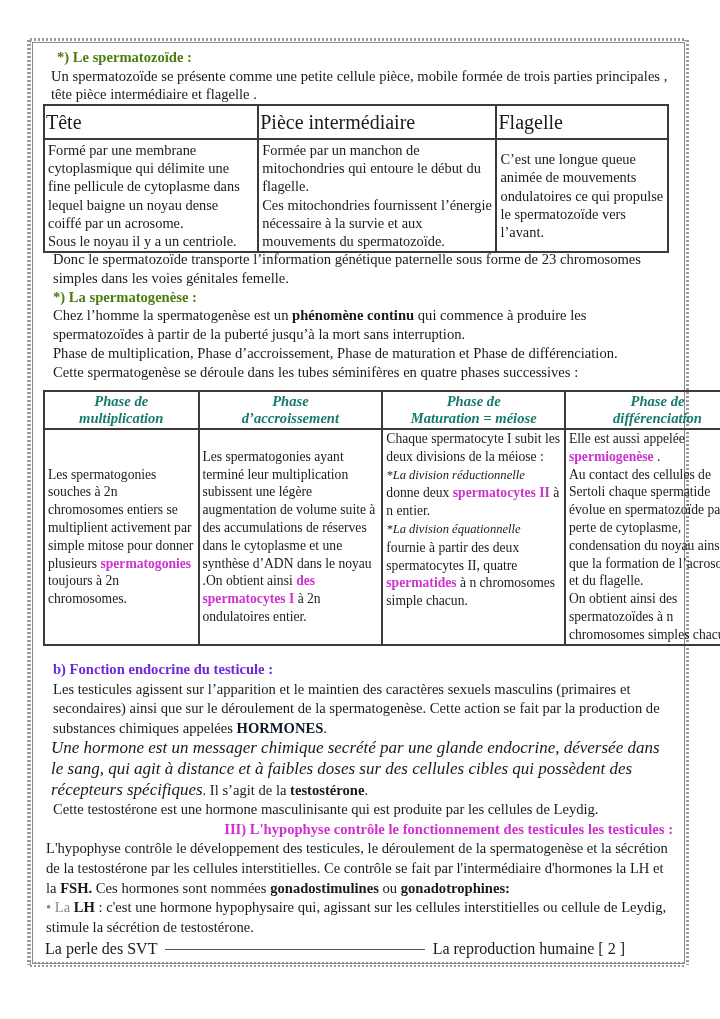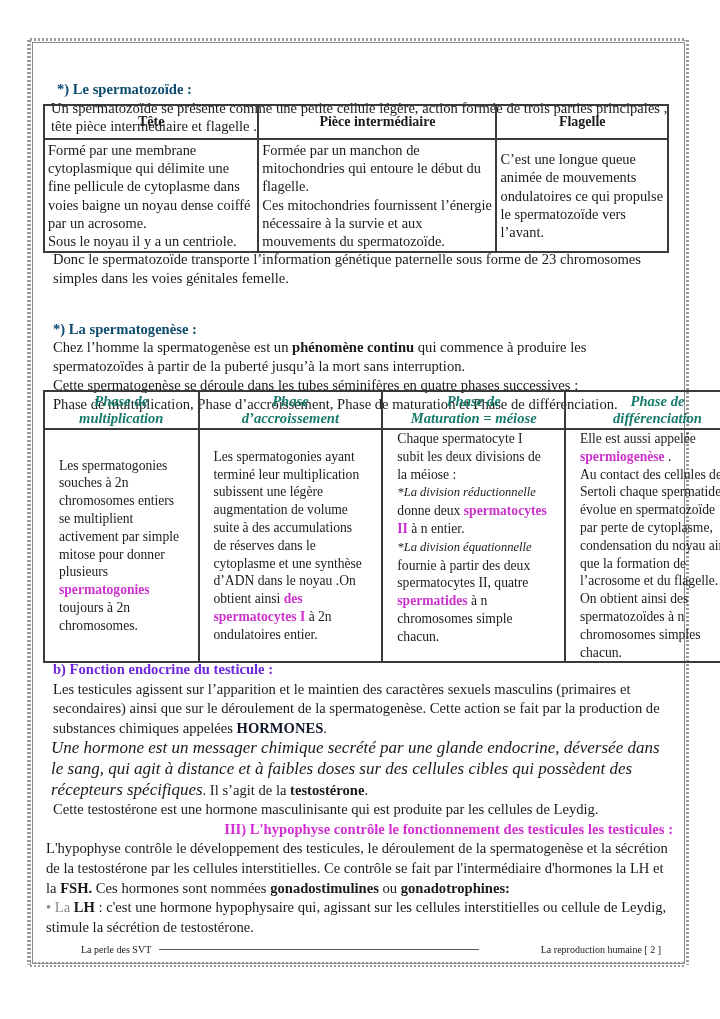--- a/index.html
+++ b/index.html
@@ -14,97 +14,97 @@
   .saw-top { left: 30px; top: 38px; width: 656px; height: 5px;
     background: repeating-linear-gradient(90deg, #9a9a9a 0 2px, transparent 2px 4px); }
   .saw-bottom { left: 30px; top: 962px; width: 656px; height: 5px;
     background: repeating-linear-gradient(90deg, #9a9a9a 0 2px, transparent 2px 4px); }
   .saw-left { left: 27px; top: 40px; width: 5px; height: 925px;
     background: repeating-linear-gradient(180deg, #9a9a9a 0 2px, transparent 2px 4px); }
   .saw-right { left: 684px; top: 40px; width: 5px; height: 925px;
     background: repeating-linear-gradient(180deg, #9a9a9a 0 2px, transparent 2px 4px); }
 
   .content { position: absolute; left: 53px; top: 48px; width: 620px; font-size: 14.6px; line-height: 18.6px; }
-  .h-purple { color: #0c4a6e; font-weight: bold; margin-top: 32px; }
+  .h-purple { color: #4d7c0f; font-weight: bold; }
   .h-blue { color: #6d28d9; font-weight: bold; }
   .h-magenta { color: #d22fd2; font-weight: bold; }
   .orange { color: #0f172a; font-weight: bold; }
   .pink { color: #cc33cc; font-weight: bold; }
   .b { font-weight: bold; }
   .it-small { font-style: italic; font-size: 12.6px; }
   p { margin: 0; }
 
   table { border-collapse: collapse; }
   .t1 { position: absolute; left: 43px; top: 104px; width: 626px; font-size: 14.4px; line-height: 18.2px; }
   .t1 th, .t1 td { border: 2px solid #3a3a3a; }
-  .t1 th { font-weight: bold; height: 30px; text-align: center; font-size: 14px; }
+  .t1 th { font-weight: normal; height: 30px; text-align: left; font-size: 20px; }
   .t1 td { vertical-align: middle; padding: 1px 3px; text-align: left; }
 
   .t2 { position: absolute; left: 43px; top: 390px; width: 708px; font-size: 13.6px; line-height: 17.8px; }
   .t2 th, .t2 td { border: 2px solid #3a3a3a; }
   .t2 th { color: #167a6a; font-style: italic; font-weight: bold; text-align: center; font-size: 14.6px; line-height: 17px; height: 36px; padding: 0; }
-  .t2 td { vertical-align: middle; padding: 0 14px; text-align: left; }
+  .t2 td { vertical-align: middle; padding: 0 3px; text-align: left; }
   .t2 td.top { vertical-align: top; }
 
   .block2 { position: absolute; left: 53px; top: 250px; width: 620px; font-size: 14.6px; line-height: 18.8px; }
   .block3 { position: absolute; left: 53px; top: 660px; width: 620px; font-size: 14.6px; line-height: 19.6px; }
   .it-def { font-style: italic; font-size: 17px; }
 
-  .footer { position: absolute; left: 45px; top: 941px; width: 625px; height: 16px; font-size: 10px; display: flex; align-items: center; margin-left: 36px; }
+  .footer { position: absolute; left: 45px; top: 941px; width: 625px; height: 16px; font-size: 16px; display: flex; align-items: center; }
   .footer .rule { flex: 1; height: 1px; background: #555; margin: 0 8px 0 8px; max-width: 320px; }
   .footer .right { margin-left: auto; padding-right: 45px; }
 </style>
 </head>
 <body>
 
 <div class="saw saw-top"></div>
 <div class="saw saw-bottom"></div>
 <div class="saw saw-left"></div>
 <div class="saw saw-right"></div>
 <div class="page-frame"></div>
 
 <div class="content">
   <p style="padding-left:4px;" class="h-purple">*) Le spermatozoïde :</p>
-  <p style="margin-left:-2px;">Un spermatozoïde se présente comme  une petite cellule légère, action formée de trois parties principales , tête pièce intermédiaire et flagelle .</p>
+  <p style="margin-left:-2px;">Un spermatozoïde se présente comme  une petite cellule pièce, mobile formée de trois parties principales , tête pièce intermédiaire et flagelle .</p>
 </div>
 
 <table class="t1">
   <colgroup>
       <col style="width:215px">
       <col style="width:239px">
       <col style="width:172px">
     </colgroup>
   <tbody>
       <tr>
     <th>Tête</th>
     <th>Pièce intermédiaire</th>
     <th>Flagelle</th>
   </tr>
   <tr style="height:110px;">
     <td>
-      <span>Formé par une membrane cytoplasmique qui délimite une fine pellicule de cytoplasme dans voies baigne un noyau dense coiffé par un acrosome.</span><br>
+      <span>Formé par une membrane cytoplasmique qui délimite une fine pellicule de cytoplasme dans lequel baigne un noyau dense coiffé par un acrosome.</span><br>
       <span> Sous le noyau il y a un centriole.</span>
     </td>
     <td>
       <span>Formée par un manchon de mitochondries qui entoure le début du flagelle.</span><br>
       <span>Ces mitochondries fournissent l’énergie nécessaire à la survie et aux mouvements du spermatozoïde.</span>
     </td>
     <td>
       <span>C’est une longue queue animée de mouvements ondulatoires ce qui propulse le spermatozoïde vers l’avant.</span>
     </td>
   </tr>
 </tbody>
   </table>
 
 <div class="block2">
   <p> Donc le spermatozoïde transporte l’information génétique paternelle sous forme de 23 chromosomes simples  dans les voies génitales femelle.</p>
   <p class="h-purple">*) La spermatogenèse :</p>
   <p><span> Chez l’homme la spermatogenèse  est un </span><span class="b">phénomène continu</span><span> qui commence à produire les spermatozoïdes à partir de la puberté jusqu’à la mort sans interruption.</span></p>
+  <p>Phase de multiplication, Phase d’accroissement, Phase de maturation et Phase de différenciation.</p>
   <p>Cette spermatogenèse se déroule  dans les tubes séminifères en quatre phases successives :</p>
-  <p>Phase de multiplication, Phase d’accroissement, Phase de maturation et Phase de différenciation.</p>
 </div>
 
 <table class="t2">
   <colgroup>
       <col style="width:137px">
       <col style="width:163px">
       <col style="width:162px">
       <col style="width:164px">
     </colgroup>
   <tbody>

